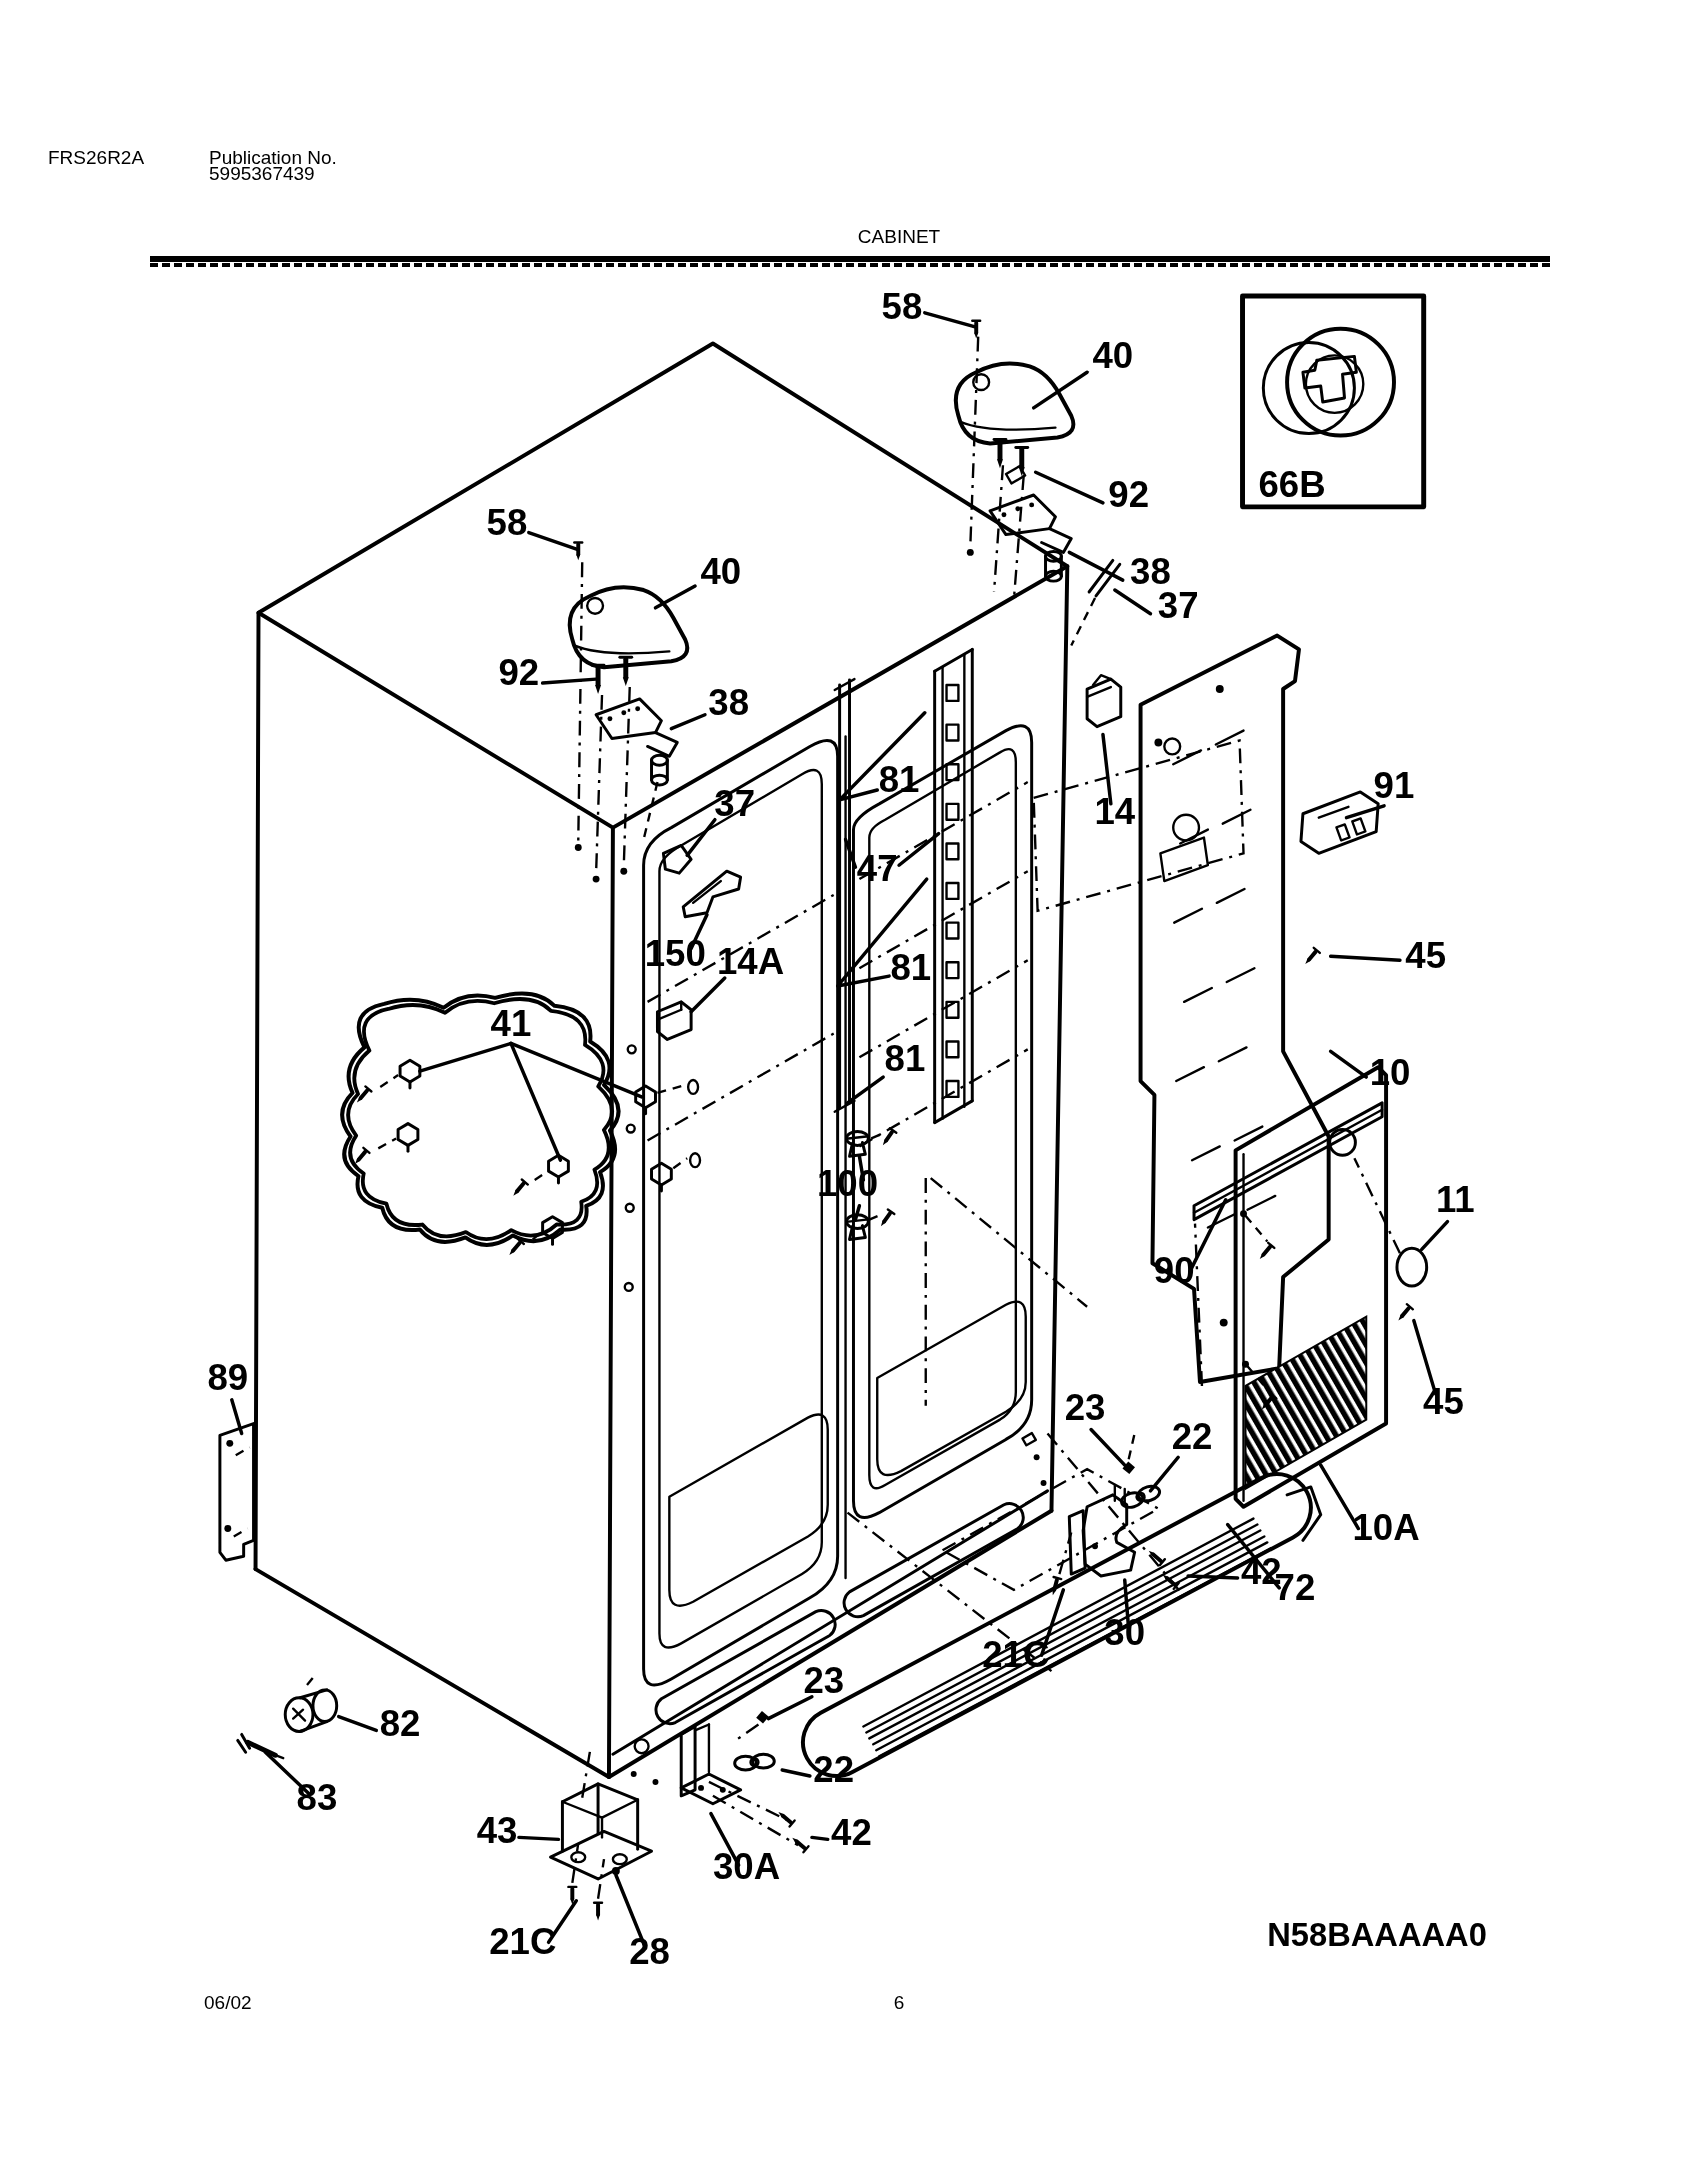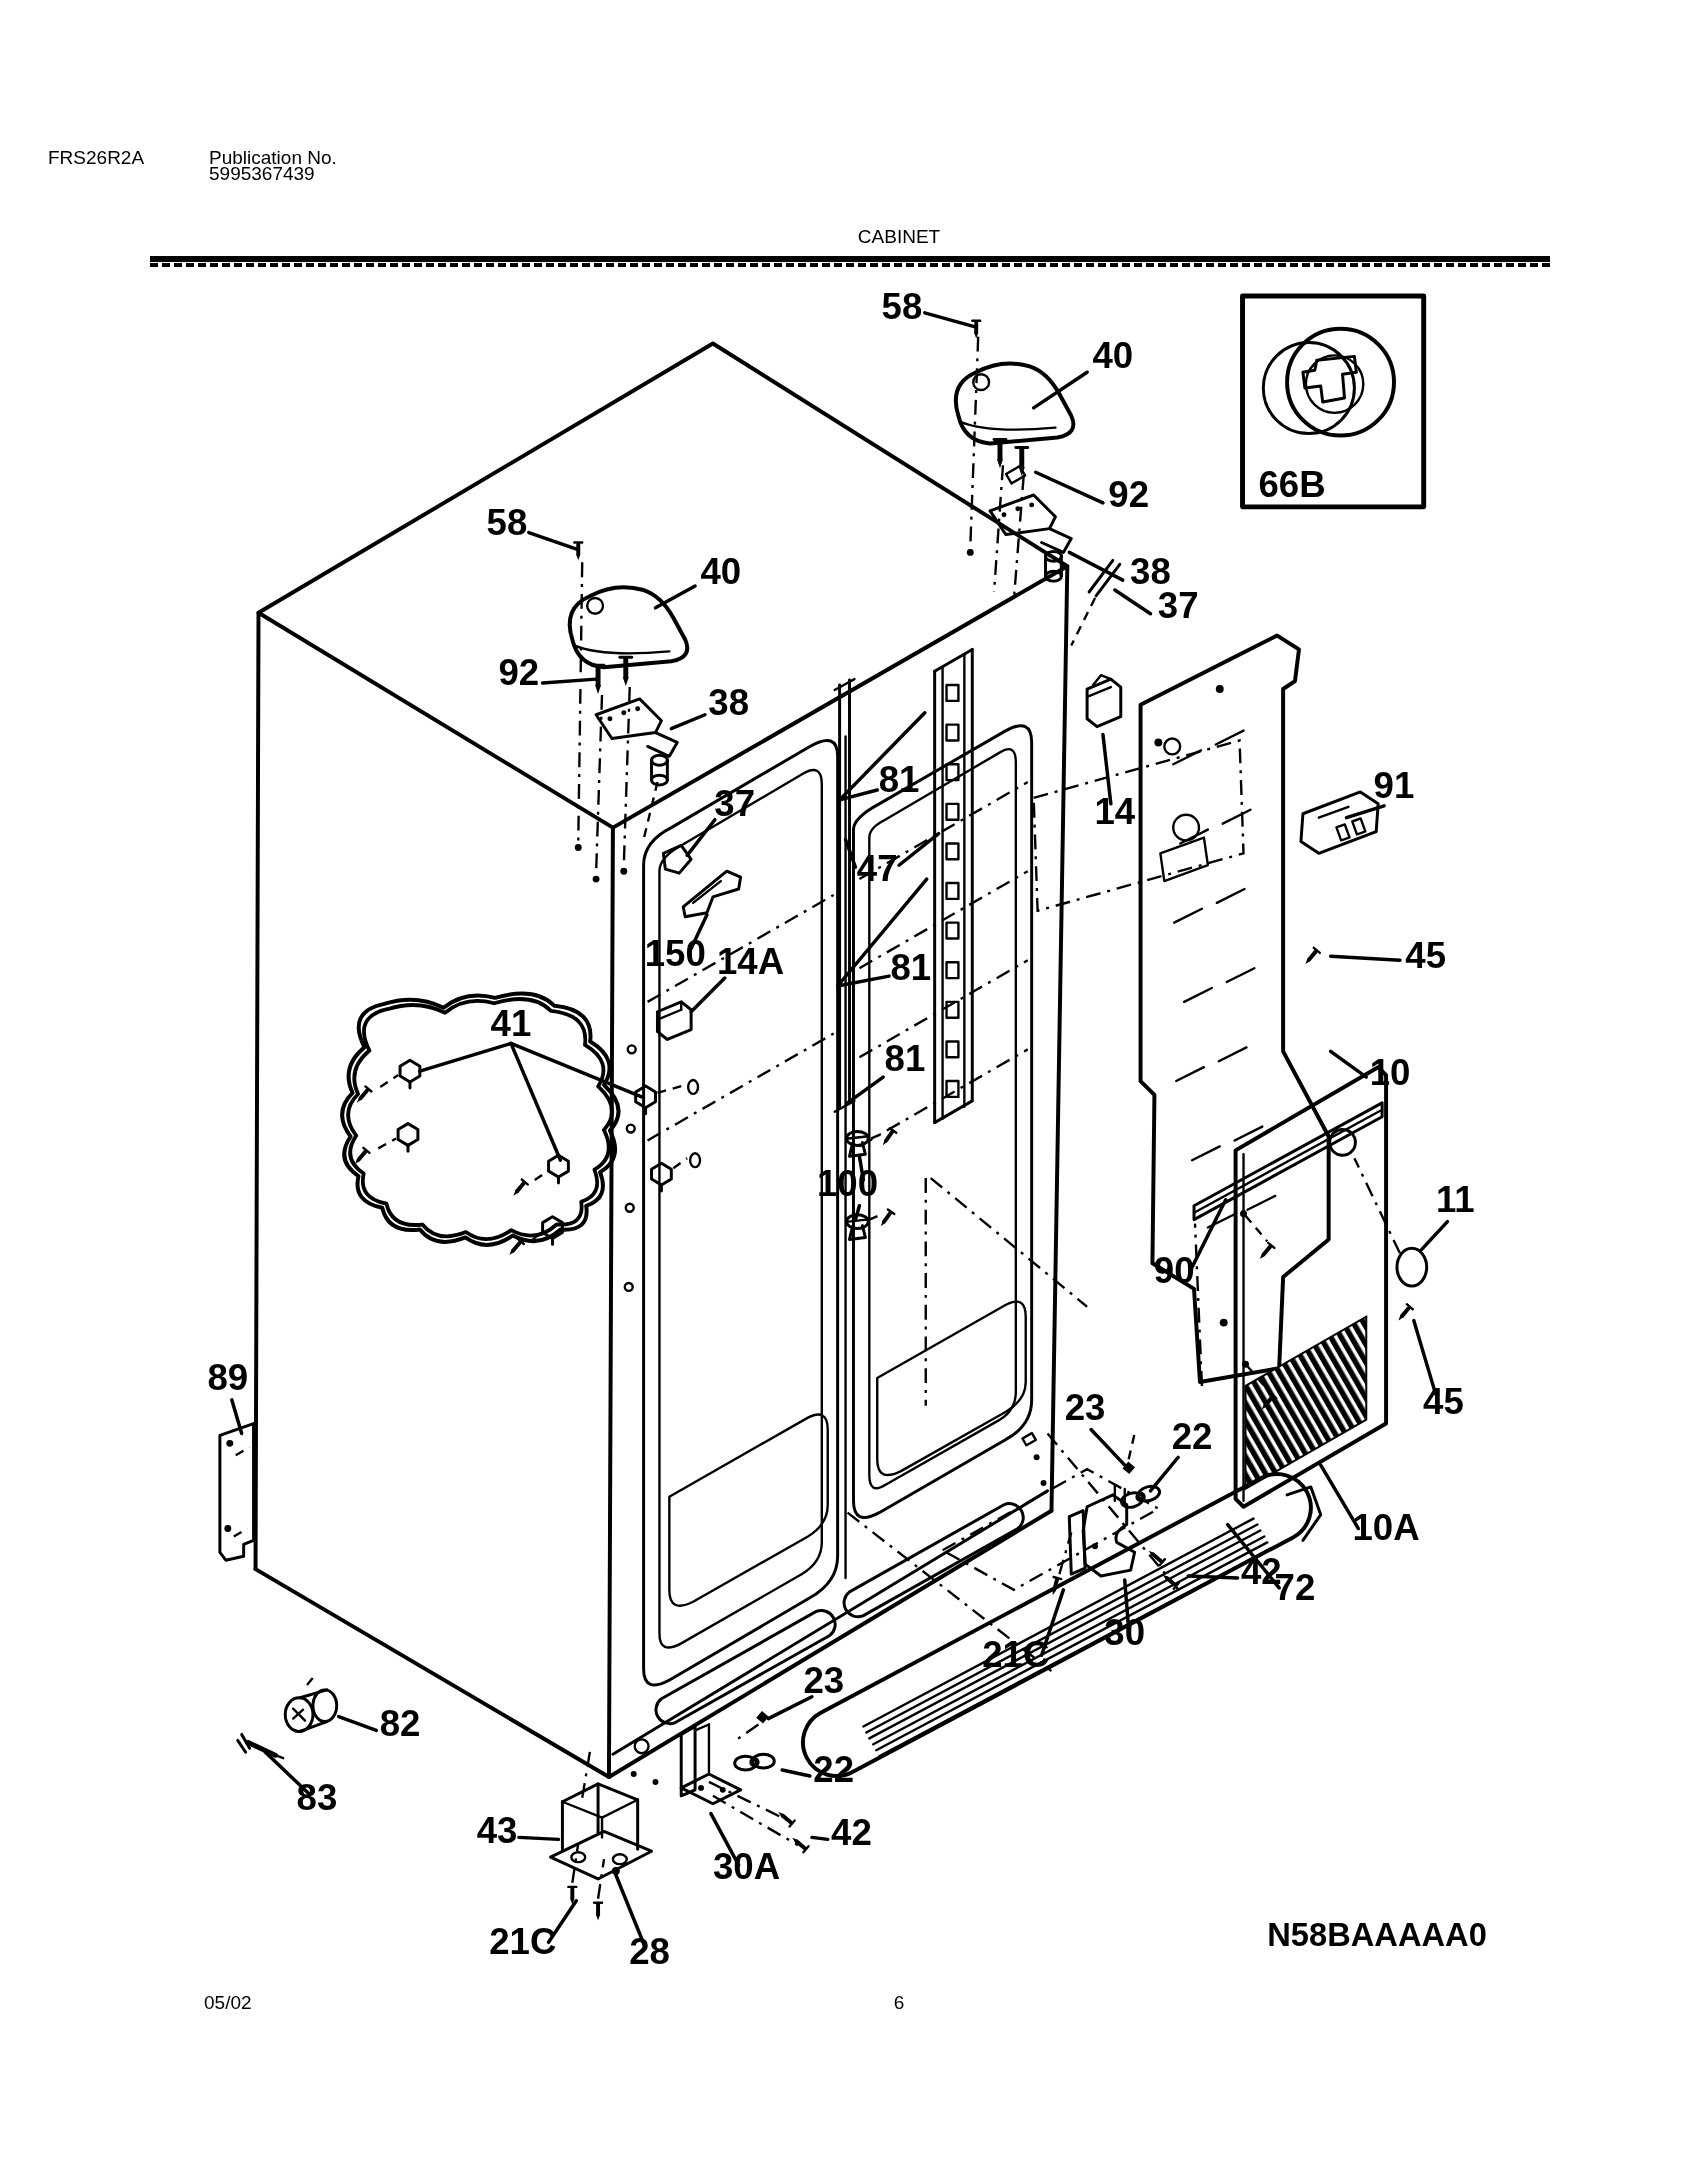--- a/index.html
+++ b/index.html
@@ -37,21 +37,21 @@
 
 <div class="page">
 
   <div class="hdr" id="pub-label">Publication No.</div>
   <div class="hdr" id="pub-number">5995367439</div>
   <div class="hdr" id="model-no">FRS26R2A</div>
   <div class="hdr" id="section-title">CABINET</div>
   <div id="title-rule"></div>
   <div id="title-rule-dash"></div>
 
-  <div class="hdr" id="footer-date">05/02</div>
+  <div class="hdr" id="footer-date">06/02</div>
   <div class="hdr" id="footer-page">6</div>
 
   <svg width="1702" height="2171" viewBox="0 0 1719 2193">
     <defs>
       <pattern id="bars" width="9" height="12" patternUnits="userSpaceOnUse" patternTransform="rotate(-30)">
         <rect width="9" height="12" fill="#fff"></rect>
         <rect width="5.5" height="12" fill="#000"></rect>
       </pattern>
       <g id="screw-v">
         <line x1="-6" y1="0" x2="6" y2="0" class="ink w3"></line>

